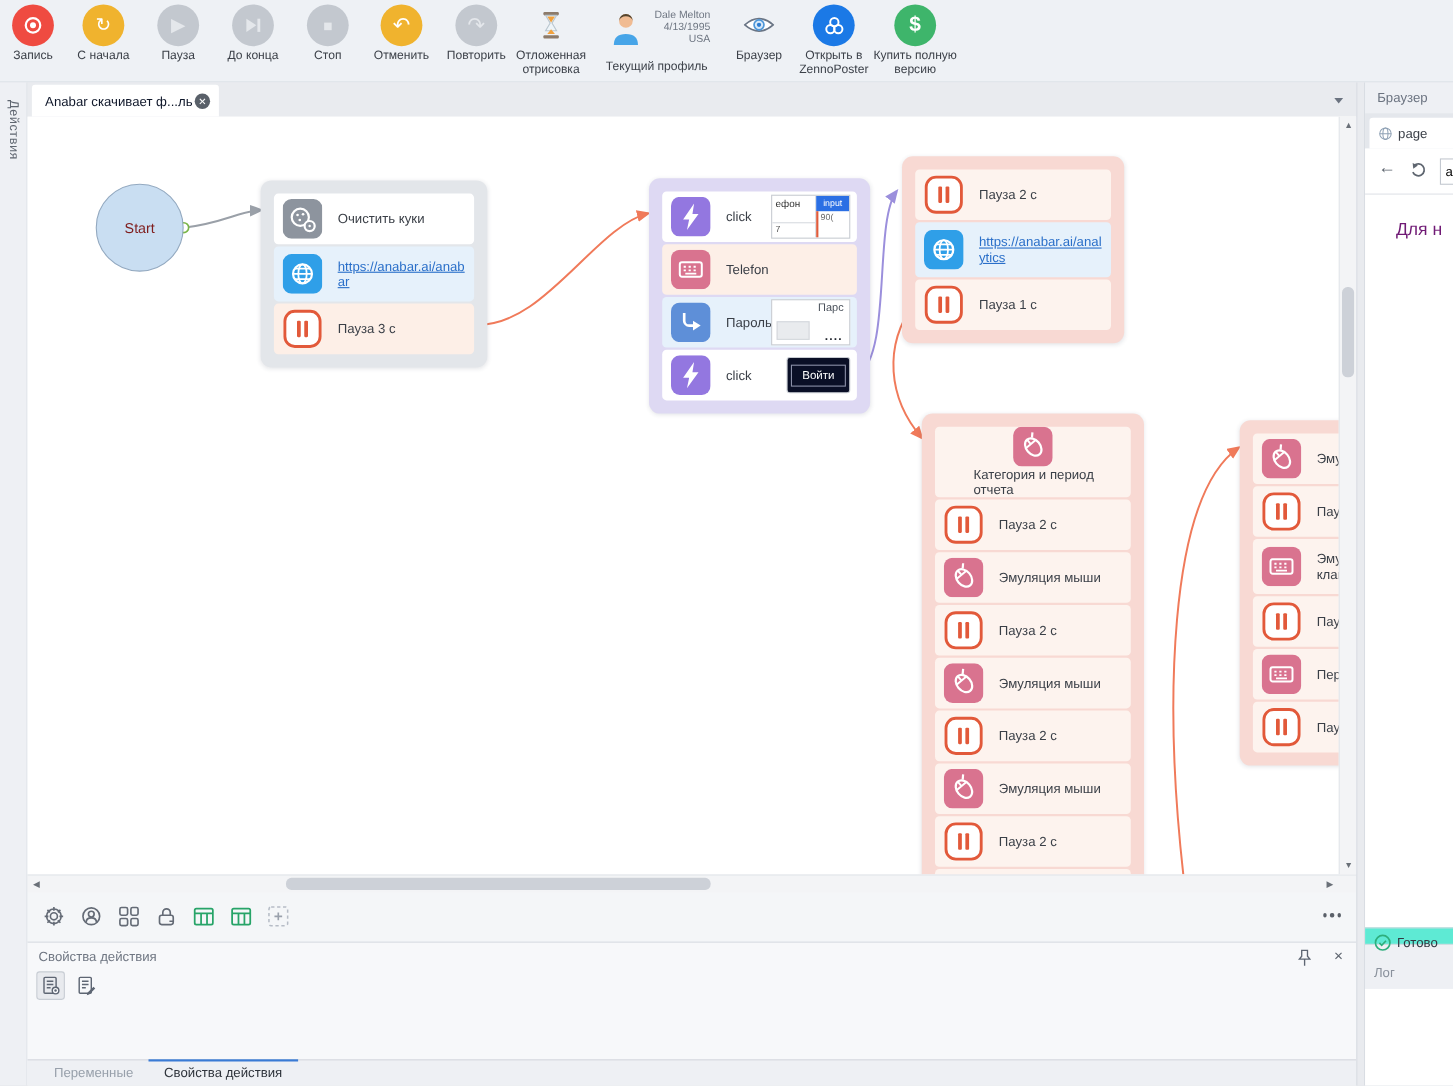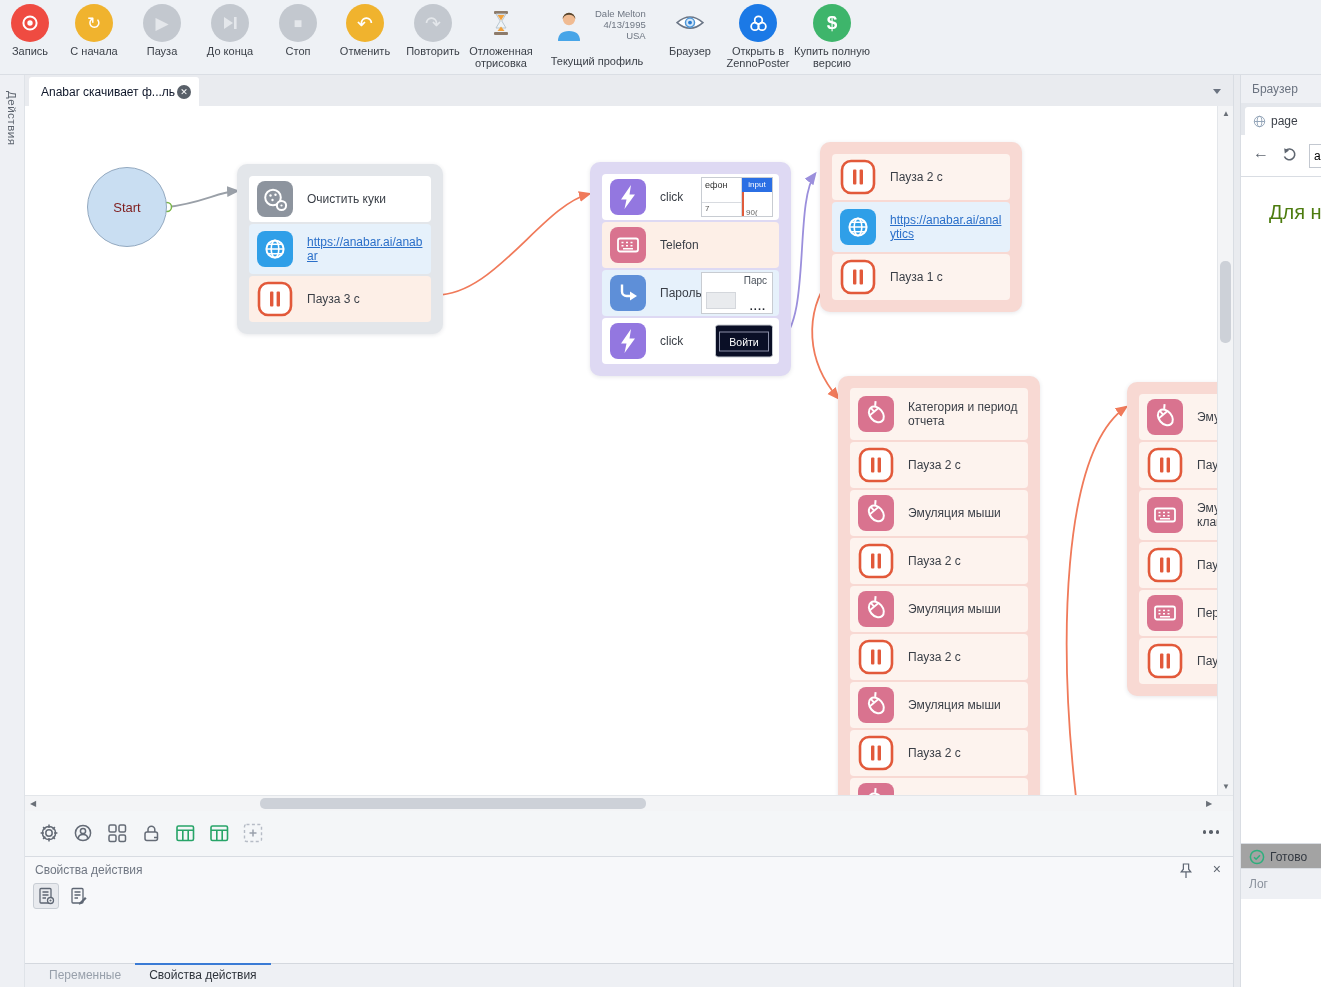--- a/index.html
+++ b/index.html
@@ -44,36 +44,36 @@
   .start { position:absolute; left:62px; top:61px; width:80px; height:80px; border-radius:50%;
            background:#c9def2; border:1px solid #93a9c0; display:flex; align-items:center;
            justify-content:center; font-size:13px; color:#7f1d1d; }
   .grp { position:absolute; border-radius:10px; padding:12px; box-shadow:0 1px 4px rgba(40,50,70,.12); }
   .g-gray   { background:#e3e6ea; }
   .g-purple { background:#ded9f3; }
   .g-pink   { background:#f8d9d3; }
   .row { position:relative; height:46px; border-radius:4px; display:flex; align-items:center;
          padding:0 8px; margin-bottom:2px; }
   .row:last-child { margin-bottom:0; }
-  .row.h50 { height:50px; } .row.h52 { height:52px; }
+  .row.h50 { height:50px; } .row.h52 { height:64px;flex-direction:column; }
   .t-white{background:#fff}.t-blue{background:#e6f1fb}.t-orange{background:#fdefe7}.t-pink{background:#fdf3ee}
   .ni { width:36px; height:36px; flex:0 0 36px; }
   .rl { margin-left:14px; font-size:12px; color:#3a3f47; line-height:14px; width:122px; }
   .rl.link { color:#2a6fc9; text-decoration:underline; word-break:break-all; width:118px; }
   .rl.narrow { width:52px; }
 
   .thumb { position:absolute; right:6px; top:50%; transform:translateY(-50%);
            border:1px solid #c8ccd2; background:#fff; overflow:hidden; }
   .th1 { width:72px; height:40px; display:flex; }
   .th1 .lft { width:40px; border-right:1px solid #d8dbe0; display:flex; flex-direction:column; }
   .th1 .lft .a { flex:1; font-size:9px; padding:2px 3px; color:#333; }
   .th1 .lft .b { height:14px; border-top:1px solid #d8dbe0; font-size:8px; color:#555; padding:1px 3px; }
   .th1 .rgt { flex:1; display:flex; flex-direction:column; }
   .th1 .badge { height:14px; background:#2b6fe4; color:#fff; font-size:8px; text-align:center; line-height:14px; }
-  .th1 .body { flex:1; border-left:2px solid #e05c3c; font-size:8px; color:#666; padding:16px 2px; }
+  .th1 .body { flex:1; border-left:2px solid #e05c3c; font-size:8px; color:#666; padding:1px 2px; }
   .th2 { width:72px; height:42px; }
   .th2 .cap { position:absolute; top:2px; right:5px; font-size:10px; color:#49505a; }
   .th2 .box { position:absolute; left:4px; bottom:4px; width:30px; height:17px; background:#e9ebee; border:1px solid #d4d7dc; }
   .th2 .dots { position:absolute; right:6px; bottom:1px; font-size:11px; font-weight:bold; color:#20242c; letter-spacing:1px; }
   .th3 { width:58px; height:33px; background:#0a0f26; border-radius:3px; display:flex;
          align-items:center; justify-content:center; }
   .th3 .inner { border:1px solid #8b90a8; color:#fff; font-size:10.5px; padding:3px 9px; }
 
   .vscroll { position:absolute; right:0; top:0; width:16px; height:689px; background:#f3f4f6;
              border-left:1px solid #e3e6ea; z-index:6; }
@@ -118,23 +118,23 @@
   .sb-tabs { position:absolute; left:0; top:28px; right:0; height:32px; background:#e4e7ec; }
   .sb-tab { position:absolute; left:4px; top:4px; width:80px; height:28px; background:#fff;
             border-radius:3px 3px 0 0; display:flex; align-items:center; gap:5px; padding-left:8px; }
   .sb-nav { position:absolute; left:0; top:60px; right:0; height:42px; background:#fff;
             border-bottom:1px solid #d9dde3; }
   .sb-nav .bk { position:absolute; left:12px; top:9px; font-size:16px; color:#5f6670; }
   .sb-nav .rf { position:absolute; left:40px; top:11px; }
   .sb-nav input { position:absolute; left:68px; top:9px; width:60px; height:24px;
                   border:1px solid #c3c8d0; font-size:12px; padding:2px 4px; font-family:inherit; }
   .sb-content { position:absolute; left:0; top:102px; right:0; height:666px; background:#fff; }
-  .sb-content .bigtext { position:absolute; left:28px; top:24px; font-size:20px; color:#4d7c0f;
+  .sb-content .bigtext { position:absolute; left:28px; top:24px; font-size:16px; color:#701a75;
                          white-space:nowrap; }
-  .sb-status { position:absolute; left:0; top:768px; right:0; height:26px; background:#a3a3a3;
+  .sb-status { position:absolute; left:0; top:768px; right:0; height:16px; background:#5eead4;
                border-top:1px solid #d9dde3; border-bottom:1px solid #d9dde3; }
   .sb-status svg { position:absolute; left:8px; top:5px; }
   .sb-status span { position:absolute; left:29px; top:6px; color:#333941; }
   .sb-logh { position:absolute; left:0; top:794px; right:0; height:30px; }
   .sb-logh span { position:absolute; left:8px; top:8px; color:#8a919c; }
   .sb-logc { position:absolute; left:0; top:824px; right:0; height:88px; background:#fff; }
 </style>
 </head>
 <body>
 

